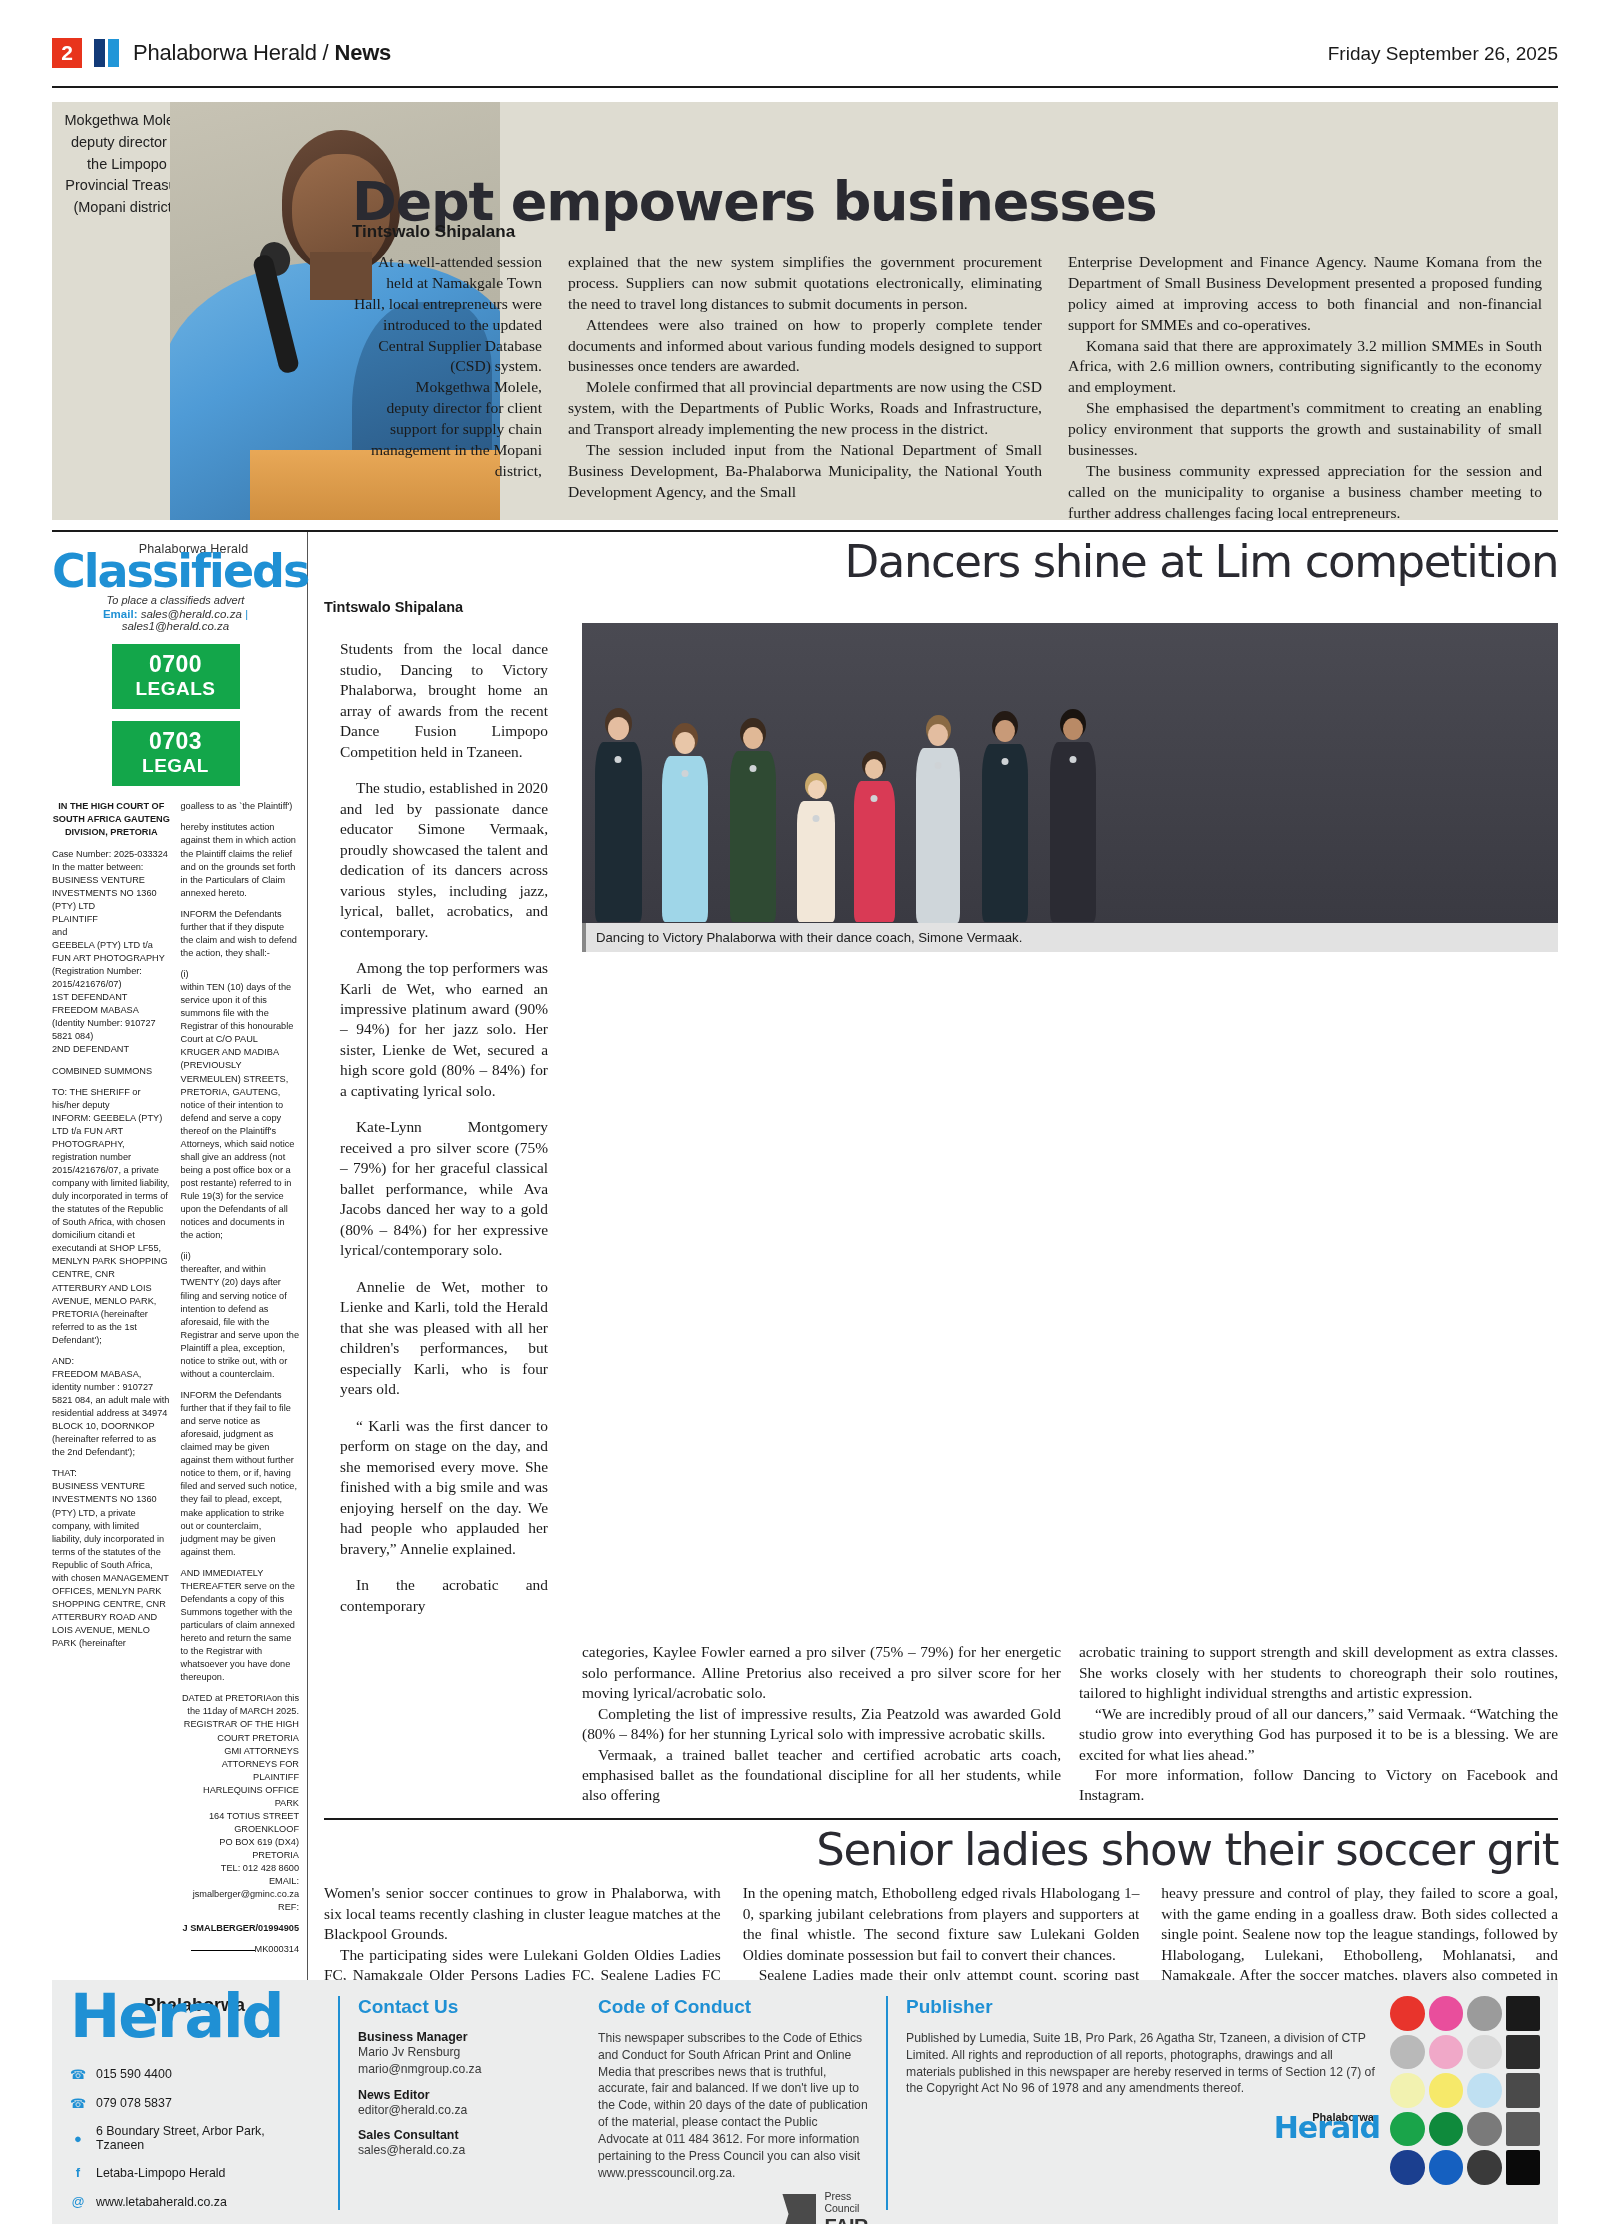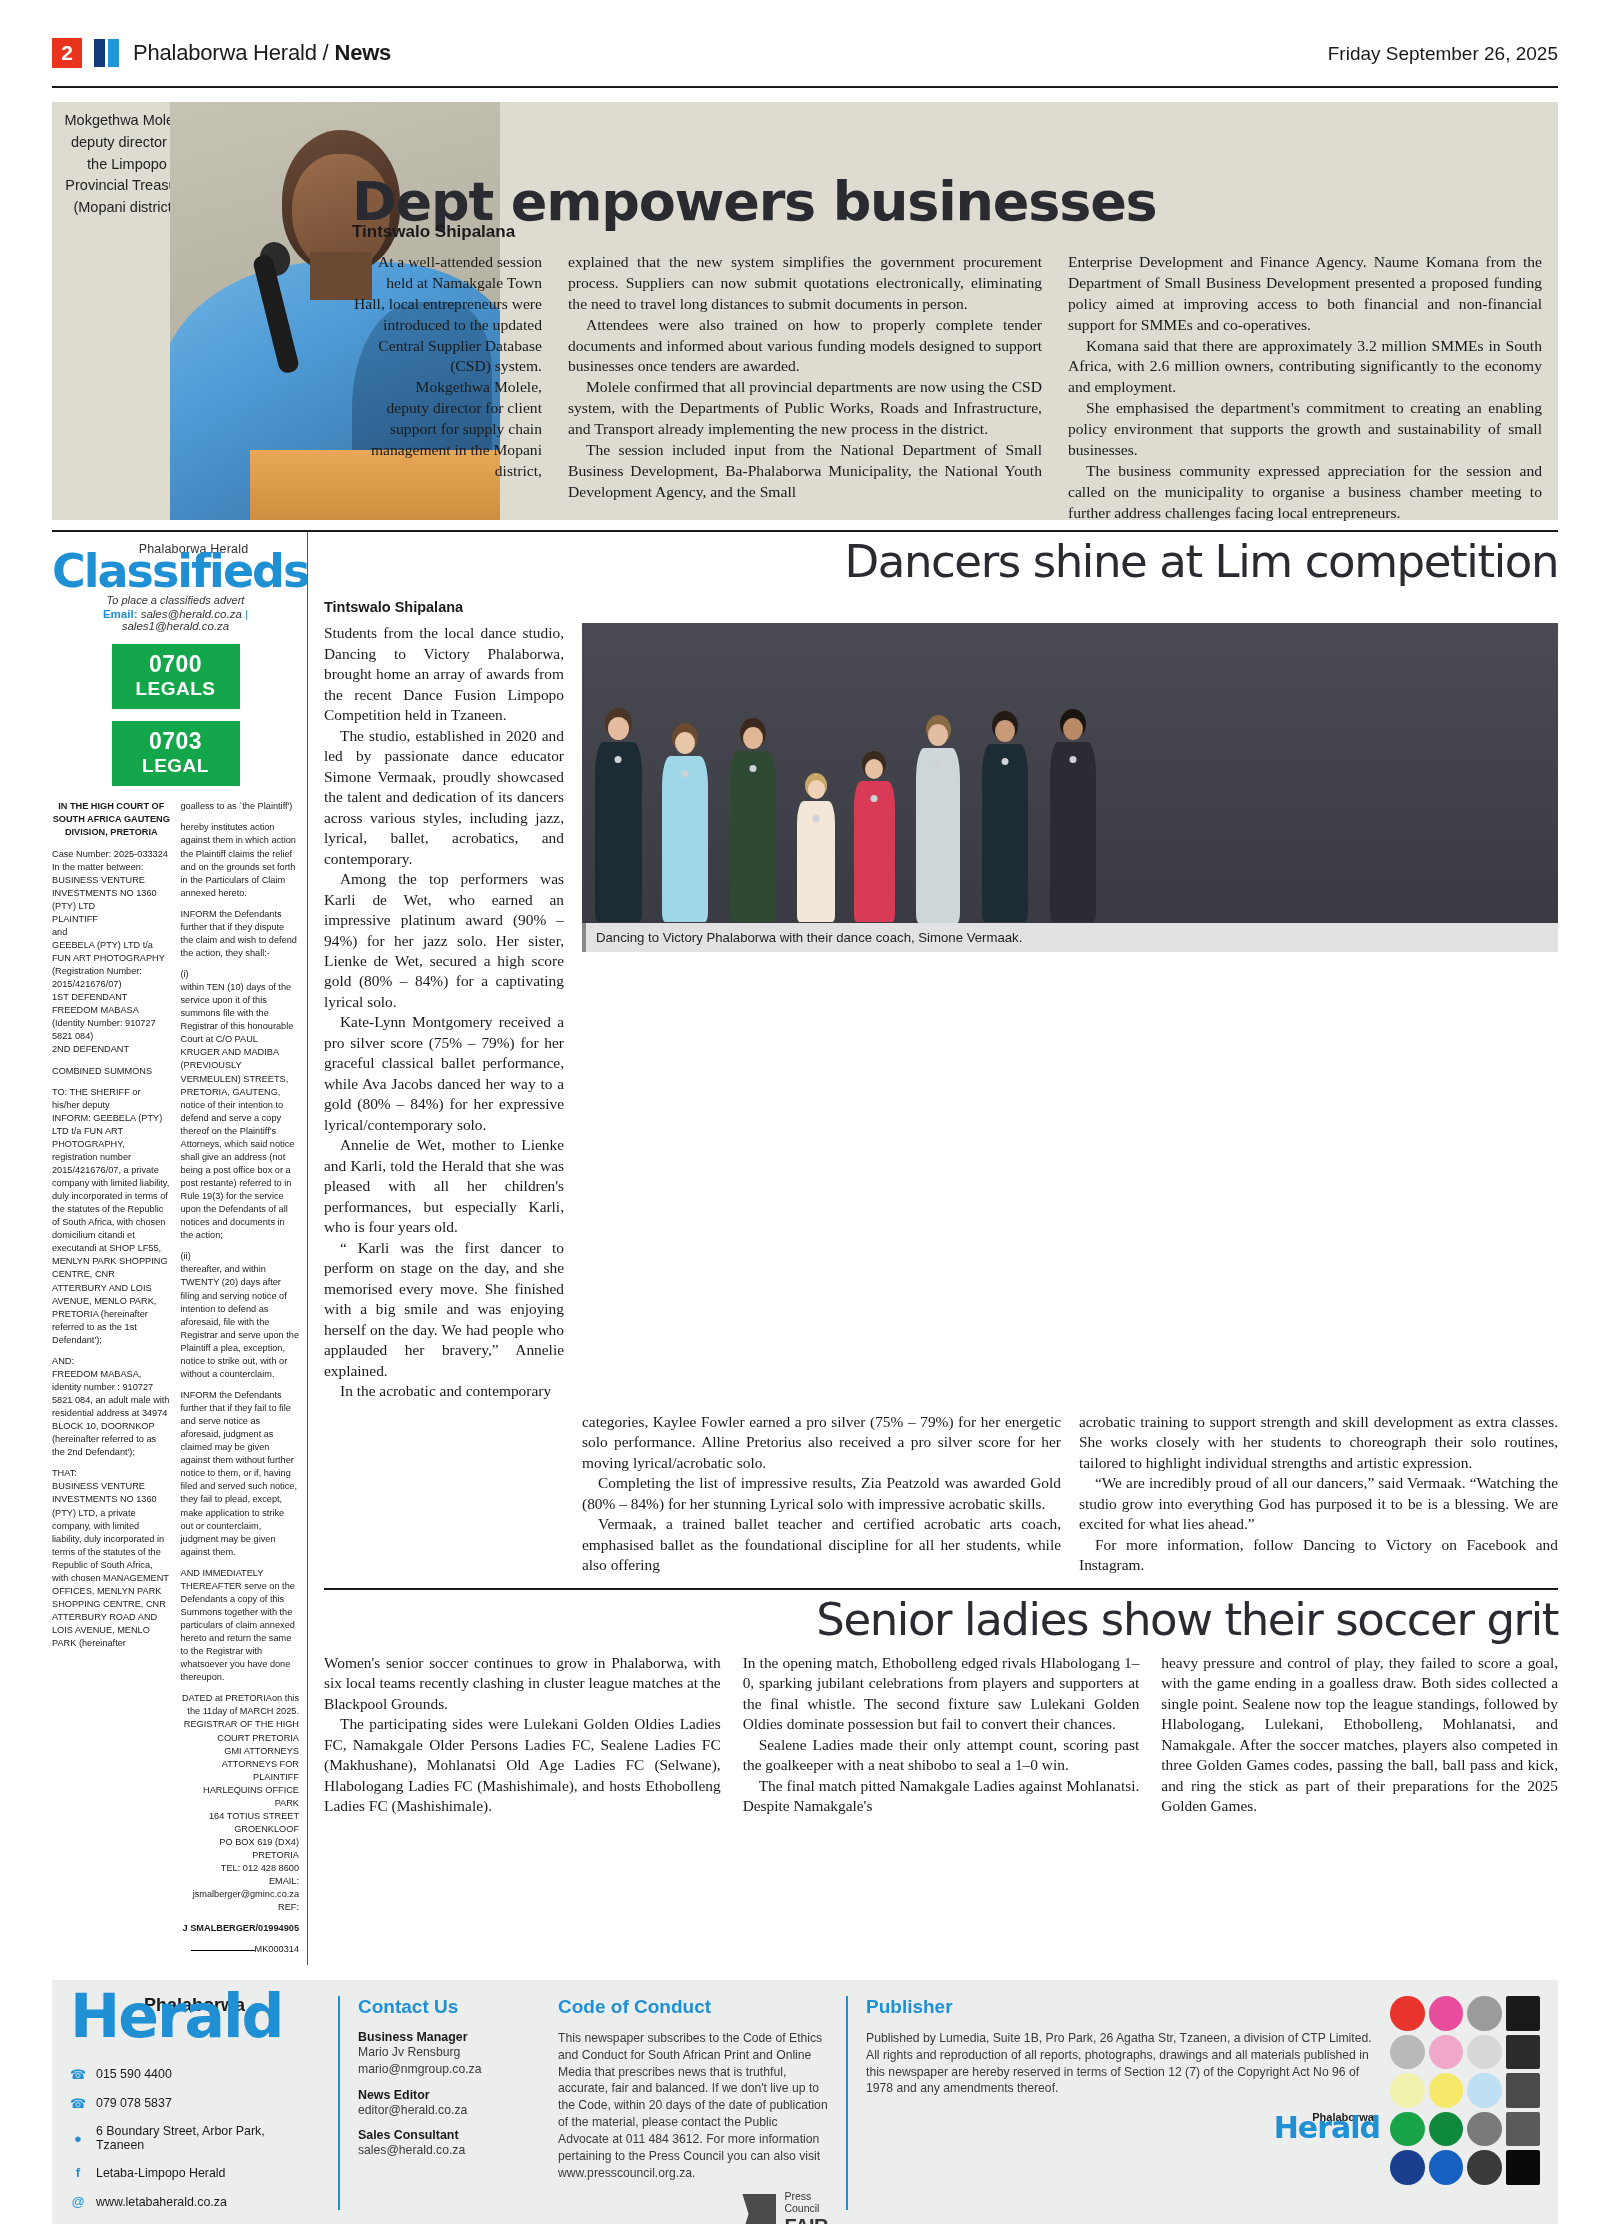--- a/index.html
+++ b/index.html
@@ -122,21 +122,21 @@
 
   
   .sec-head {
     font-size:45px; letter-spacing:-1.4px; color:#2a2a31; font-weight:normal;
     font-family:"DejaVu Sans", sans-serif; line-height:1.05; margin:6px 0 0;text-align:right;
   }
   .byline2 { font-size:14.5px; font-weight:bold; margin-top:14px; }
 
   .dance-wrap { display:flex; gap:18px; margin-top:8px; }
   .dance-col { width:240px; flex:0 0 240px; font-family:"Liberation Serif", serif; font-size:15.4px; line-height:1.33; text-align:justify; }
-  .dance-col p { margin:0; text-indent:16px; }
+  .dance-col p { margin:16px; text-indent:16px; }
   .dance-col p.first { text-indent:0; }
   .dance-photo-box { flex:1; }
   .dance-photo {
     width:100%; height:300px; position:relative; overflow:hidden;
     background:linear-gradient(180deg,#4a4a52 0%,#3a3a42 100%);
   }
   .dancer { position:absolute; bottom:0; }
   .dancer .hd { border-radius:50%; margin:0 auto; }
   .dancer .bd { margin:2px auto 0; border-radius:18% 18% 6% 6%; }
   .dancer .medal { position:absolute; left:50%; transform:translateX(-50%); width:7px; height:7px; border-radius:50%; background:#cfd3d6; }
@@ -166,21 +166,21 @@
   .f-logo .fl-big { font-size:60px; font-weight:bold; color:#1f90d4; letter-spacing:-2px; line-height:.82; font-family:"DejaVu Sans", sans-serif; margin-top:-22px; }
   .f-contacts { font-size:12.4px; color:#1a1a1a; margin-top:26px; line-height:1.1; }
   .f-contacts div { display:flex; align-items:center; gap:10px; margin-bottom:13px; }
   .f-contacts .ic { width:16px; height:16px; flex:0 0 16px; display:flex; align-items:center; justify-content:center; color:#1f90d4; font-size:13px; }
   .vrule { width:2px; background:#1f90d4; margin:0 18px; flex:0 0 2px; }
   .f-col { flex:1; }
   .f-h { color:#1f90d4; font-size:19px; font-weight:bold; margin-bottom:12px; }
   .f-sub { font-size:12.4px; font-weight:bold; margin-top:10px; }
   .f-txt { font-size:12.2px; color:#3a3a3a; line-height:1.38; }
   .f-col.narrow { flex:0 0 200px; }
-  .f-col.wide { flex:0 0 270px; }
+  .f-col.wide { flex:0 0 270px;margin-left:40px; }
   .fair { display:flex; align-items:center; gap:8px; margin-top:10px; justify-content:flex-end; }
   .fair .pcbox { width:34px; height:40px; background:#4a4a4a; clip-path:polygon(0 0,100% 0,100% 100%,0 100%,18% 50%); }
   .fair .pctxt { font-size:10.5px; line-height:1.1; color:#333; }
   .fair .pctxt b { font-size:20px; display:block; letter-spacing:-.5px; }
   .swatches { flex:0 0 160px; display:grid; grid-template-columns:repeat(4,1fr); gap:4px; align-content:start; padding-left:10px; }
   .swatches i { display:block; width:100%; padding-top:100%; border-radius:50%; }
   .sw-sq { border-radius:2px !important; }
 </style>
 </head>
 <body>

